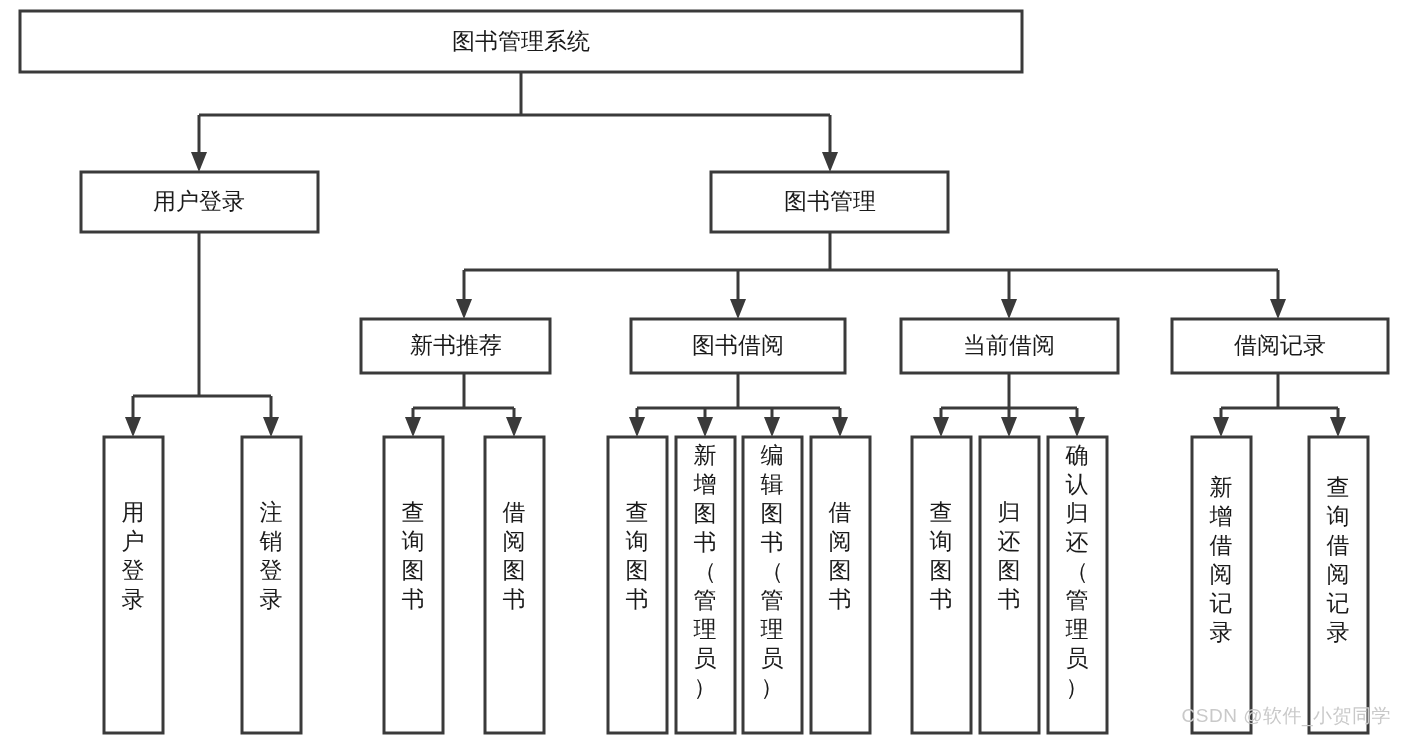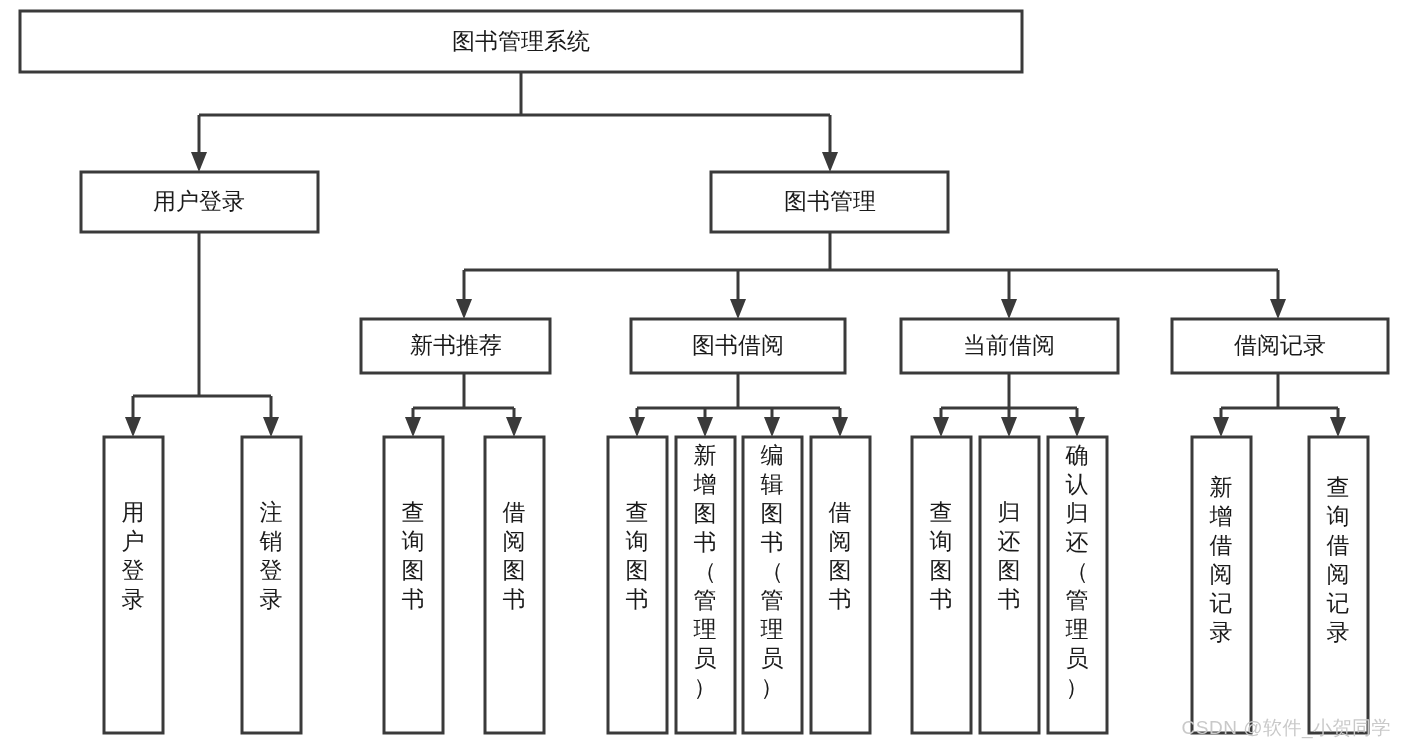--- a/index.html
+++ b/index.html
@@ -42,21 +42,21 @@
     stroke-width: 3;
     fill: none;
   }
   .arrow-head {
     fill: #3a3a3a;
     stroke: none;
   }
   .watermark {
     position: absolute;
     right: 14px;
-    bottom: 6px;
+    bottom: 18px;
     font-family: "Liberation Sans", "DejaVu Sans", sans-serif;
     font-size: 19px;
     color: #c9c9c9;
     letter-spacing: 0.5px;
     white-space: nowrap;
     pointer-events: none;
     user-select: none;
   }
 </style>
 </head>

